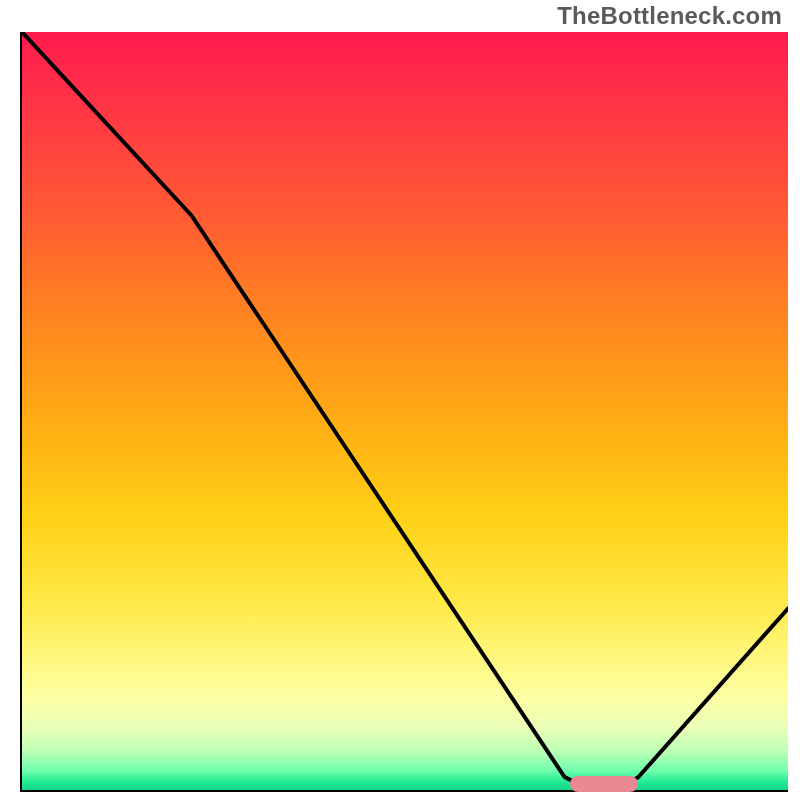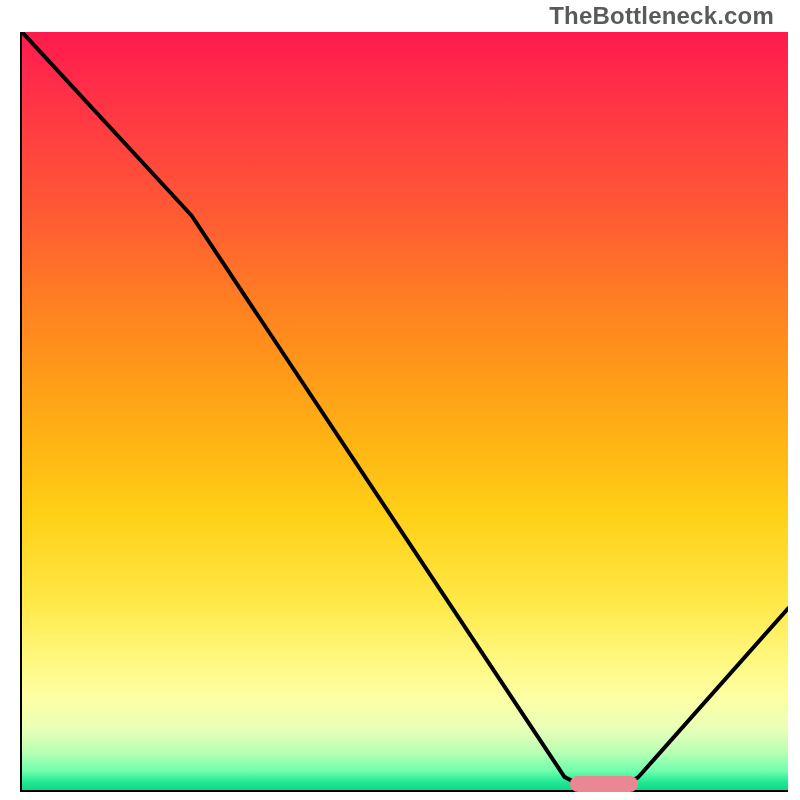--- a/index.html
+++ b/index.html
@@ -12,21 +12,21 @@
   }
   .canvas {
     position: relative;
     width: 800px;
     height: 800px;
     overflow: hidden;
   }
   .watermark {
     position: absolute;
     top: 2px;
-    right: 26px;
+    right: 18px;
     font-size: 24px;
     font-weight: 600;
     color: #5a5a5a;
     letter-spacing: 0.2px;
   }
   .plot-area {
     position: absolute;
     left: 20px;
     top: 32px;
     width: 768px;

